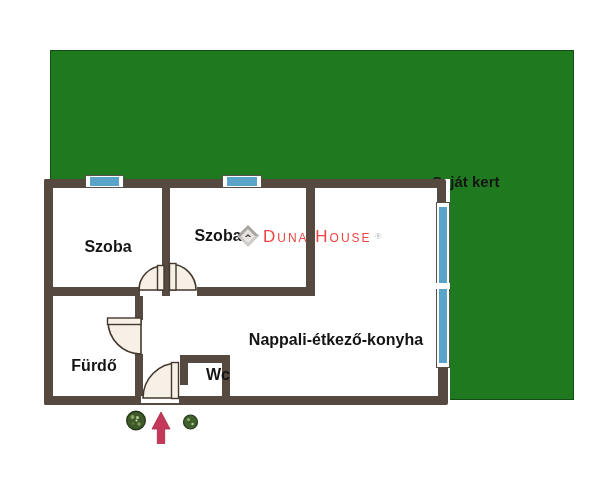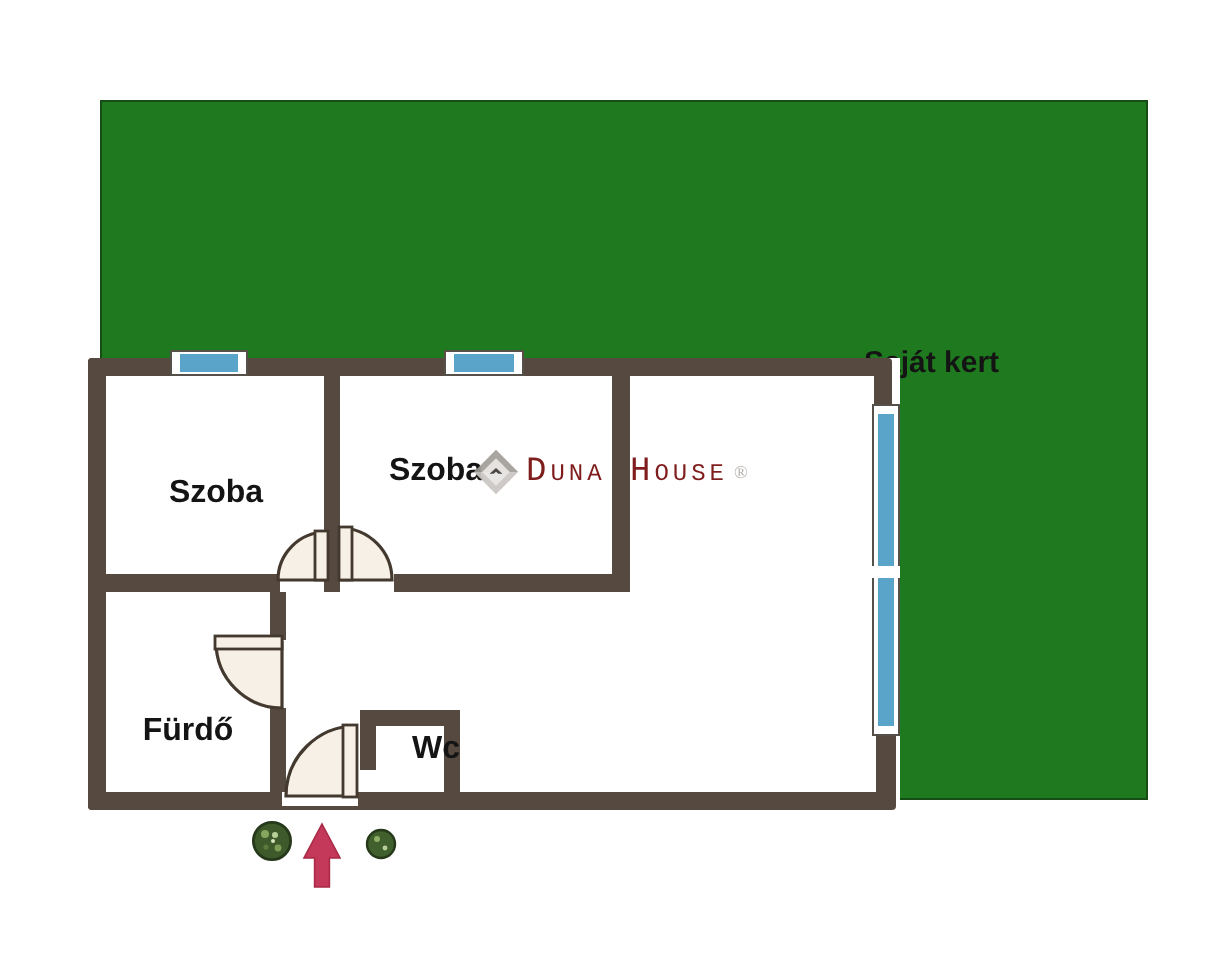--- a/index.html
+++ b/index.html
@@ -56,22 +56,22 @@
   .lbl-szoba2  { left:218px; top:228px; }
   .lbl-furdo   { left:94px;  top:358px; }
   .lbl-wc      { left:218px; top:367px; }
   .lbl-nappali { left:336px; top:332px; }
   
   .watermark {
     position:absolute; left:236px; top:224px; z-index:50;
     display:flex; align-items:center; gap:3px;
   }
   .wm-text {
-    font-family:Liberation Mono, monospace; font-variant:small-caps;
-    font-size:17px; letter-spacing:2px; color:#7f1d1d; line-height:1; white-space:nowrap;
+    font-family:Liberation Sans, sans-serif; font-variant:small-caps;
+    font-size:17px; letter-spacing:2px; color:#ef4444; line-height:1; white-space:nowrap;
   }
   .wm-reg { font-family:"Liberation Serif", serif; font-size:9px; color:#b4b1ae; vertical-align:6px; }
   .z10 { z-index:10; } .z12 { z-index:12; } .z5 { z-index:5; } .z1 { z-index:1; }
 </style>
 </head>
 <body>
 
 <div id="canvas">
 
   <div class="garden z1">
@@ -144,20 +144,21 @@
       <circle cx="190.5" cy="422" r="7" fill="#40602d" stroke="#26391b" stroke-width="1.2"></circle>
       <circle cx="188.5" cy="419.5" r="1.5" fill="#8fae66"></circle>
       <circle cx="192.5" cy="424" r="1.2" fill="#b9cf9a"></circle>
     </g>
   </svg>
 
   <div class="room-label lbl-szoba1">Szoba</div>
   <div class="room-label lbl-szoba2">Szoba</div>
   <div class="room-label lbl-furdo">Fürdő</div>
   <div class="room-label lbl-wc">Wc</div>
+  <div class="room-label lbl-nappali">Nappali-étkező-konyha</div>
 
   <div class="watermark">
     <svg width="24" height="24" viewBox="0 0 26 26">
       <polygon points="13,1 25,13 1,13" fill="#a19d99" opacity="0.92"></polygon>
       <polygon points="25,13 13,25 1,13" fill="#c9c6c3" opacity="0.92"></polygon>
       <polygon points="13,5.5 20.5,13 13,20.5 5.5,13" fill="#ebe9e7" opacity="0.9"></polygon>
       <path d="M 9.5 14 L 13 10.8 L 16.5 14 L 14.3 14 L 13 12.8 L 11.7 14 Z" fill="#4a4745"></path>
     </svg>
     <span class="wm-text">Duna House</span>
     <span class="wm-reg">®</span>

